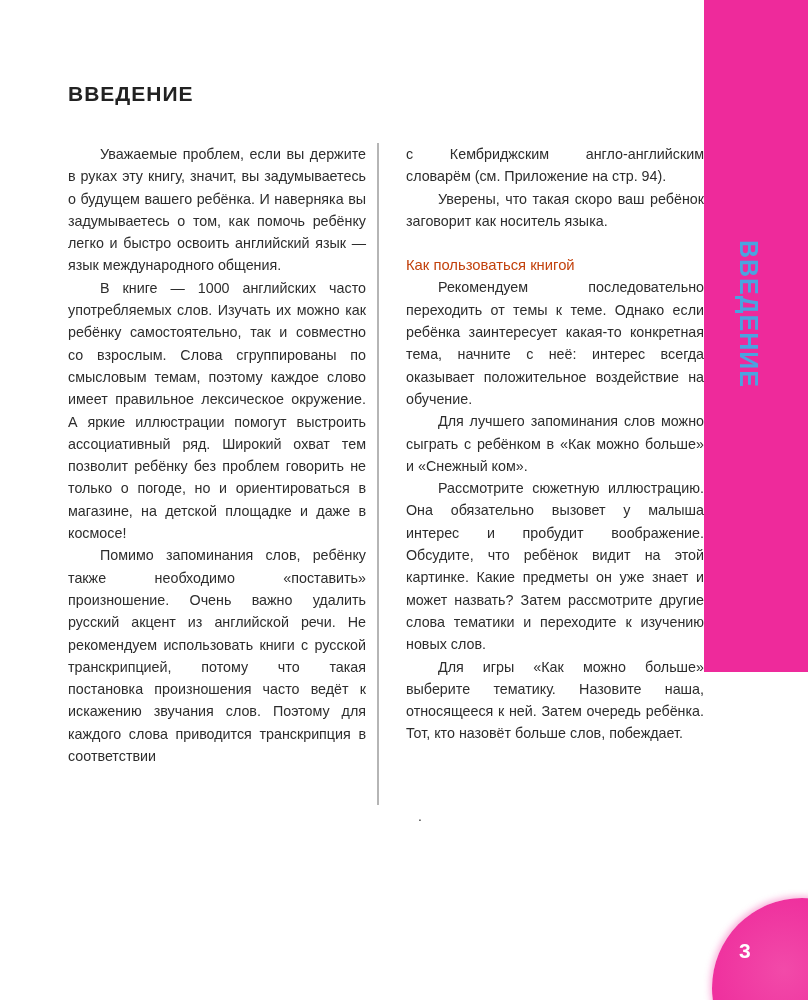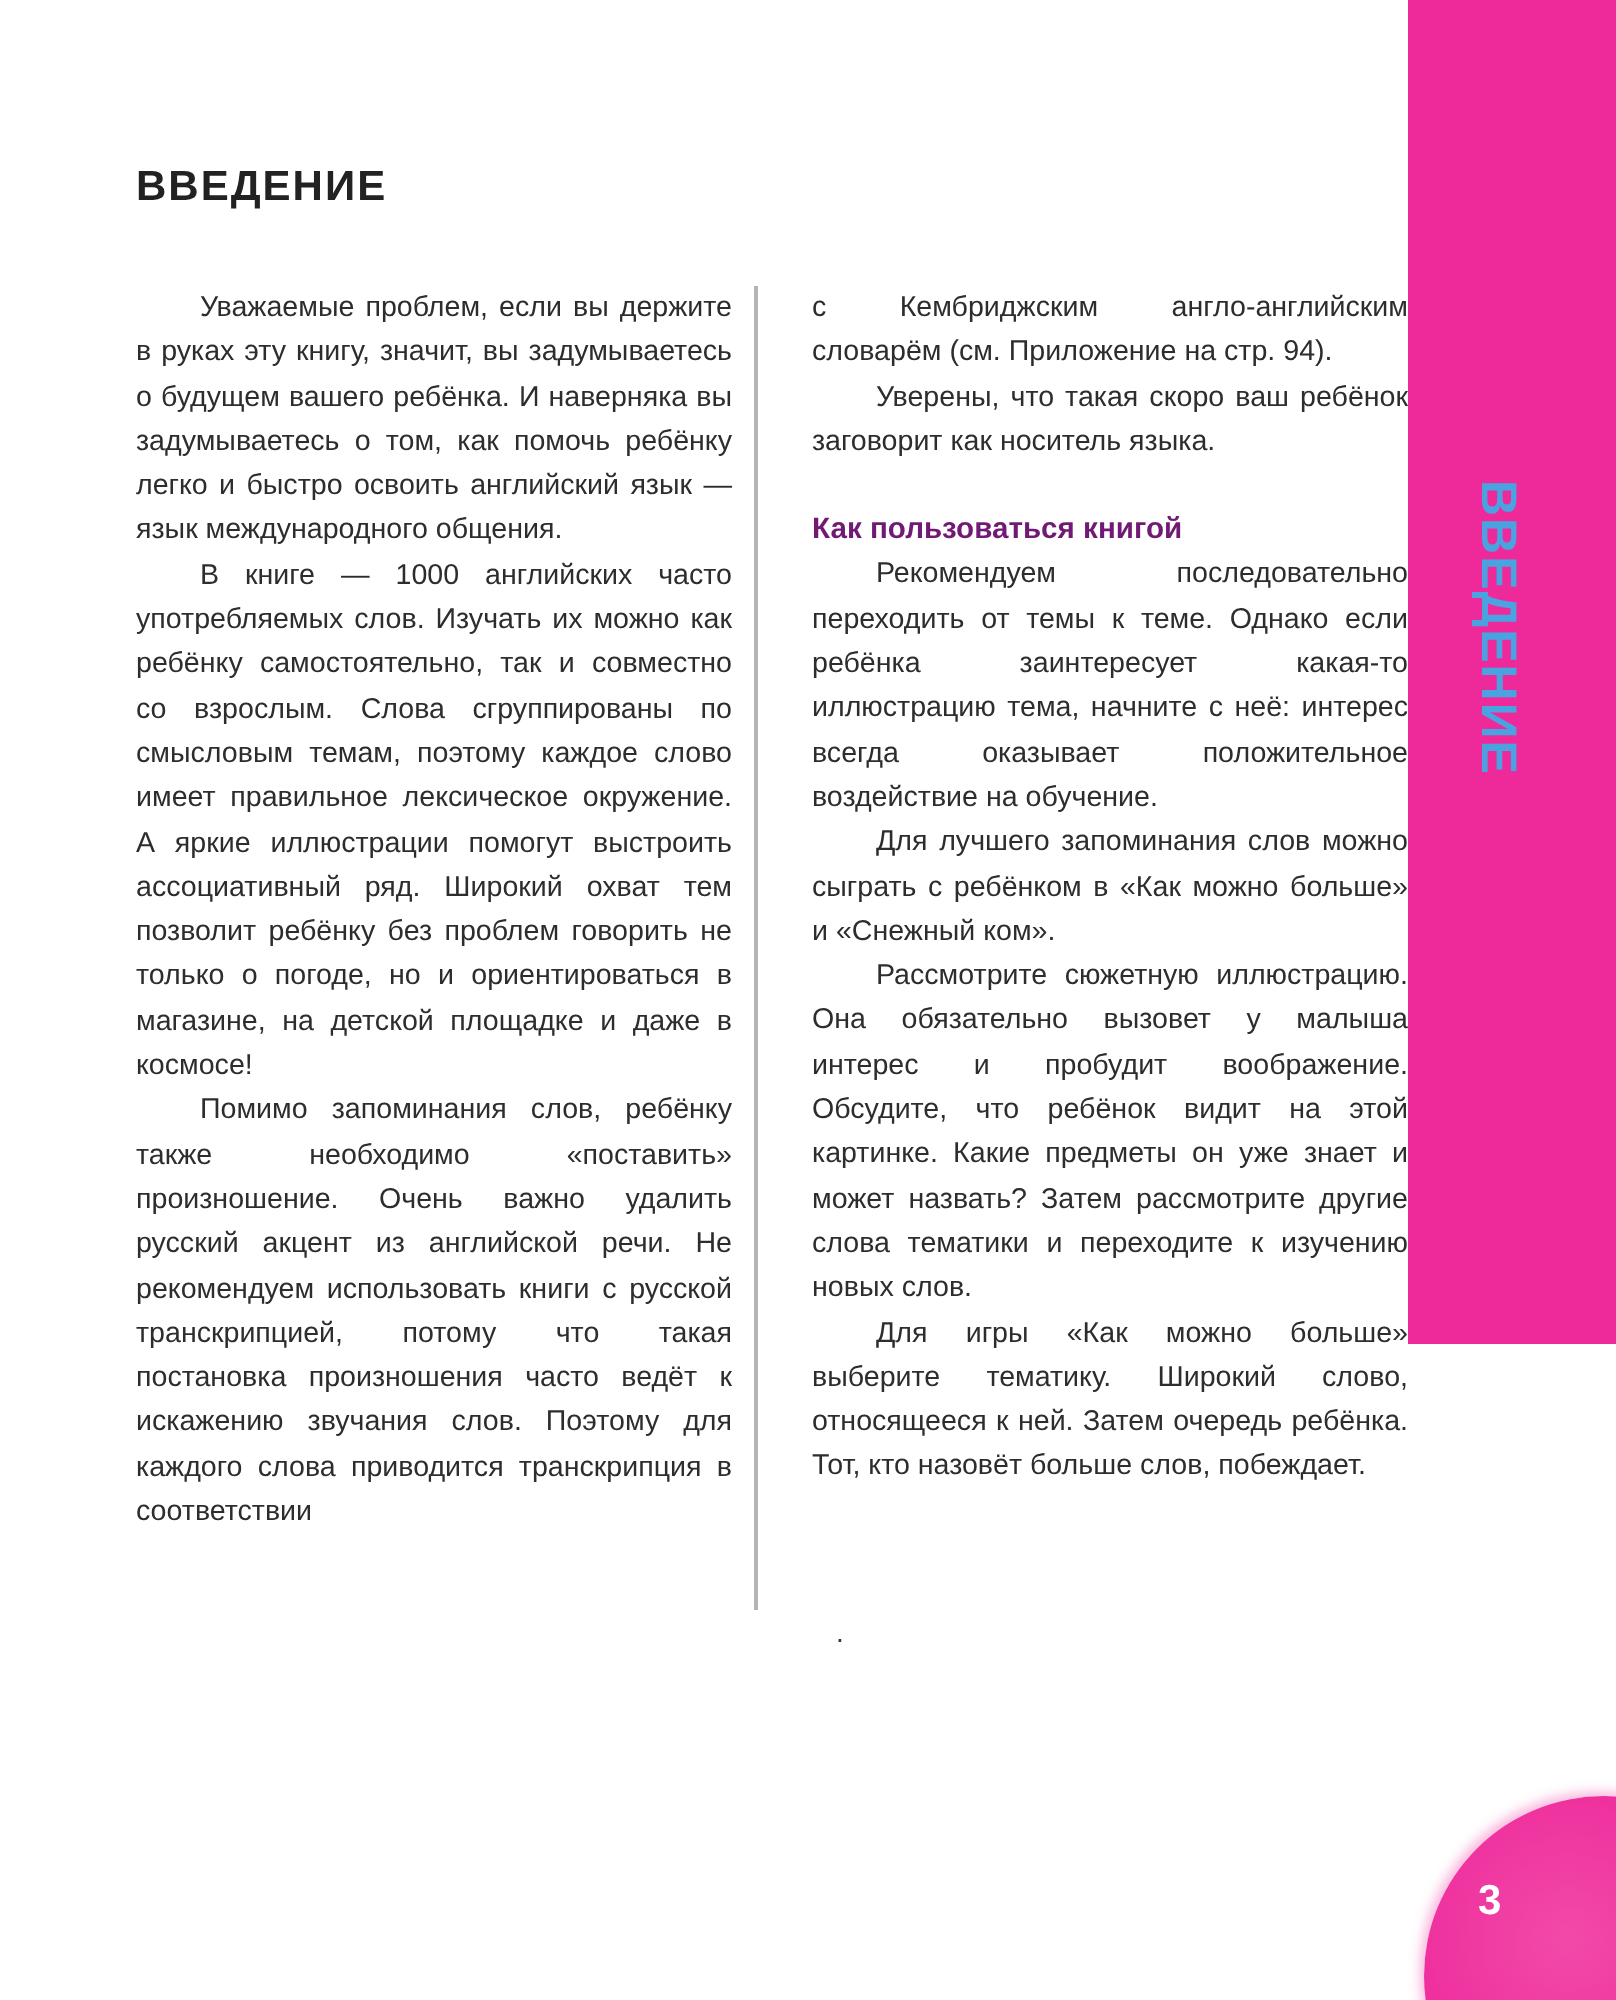--- a/index.html
+++ b/index.html
@@ -19,22 +19,22 @@
     }
     .col p { margin: 0; text-align: justify; text-indent: 0; }
     .col p.ind { text-indent: 32px; }
     .col-left { left: 68px; }
     .col-right { left: 389px; margin-left: 17px; }
     .divider {
     position: absolute; left: 377px; top: 143px; width: 2px; height: 662px;
       background: #b5b5b5;
     }
     .subhead {
-      font-weight: bold; font-size: 14.8px; margin-top: 22px !important;
-      color: #701a75; text-align: left !important;
+      font-weight: normal; font-size: 14.8px; margin-top: 22px !important;
+      color: #c2410c; text-align: left !important;
     }
     .dot { position: absolute; left: 418px; top: 808px; font-size: 14px; color: #333; }
     .side-band {
       position: absolute; left: 704px; top: 0; width: 104px; height: 672px;
       background: #ee2a9b;
     }
     .side-title {
       position: absolute; left: 736px; top: 240px;
       writing-mode: vertical-rl;
       font-size: 25px; font-weight: bold; letter-spacing: 1px;
@@ -61,24 +61,24 @@
   <p class="ind">В книге — 1000 английских часто употребляемых слов. Изучать их можно как ребёнку самостоятельно, так и совместно со взрослым. Слова сгруппированы по смысловым темам, поэтому каждое слово имеет правильное лексическое окружение. А яркие иллюстрации помогут выстроить ассоциативный ряд. Широкий охват тем позволит ребёнку без проблем говорить не только о погоде, но и ориентироваться в магазине, на детской площадке и даже в космосе!</p>
   <p class="ind">Помимо запоминания слов, ребёнку также необходимо «поставить» произношение. Очень важно удалить русский акцент из английской речи. Не рекомендуем использовать книги с русской транскрипцией, потому что такая постановка произношения часто ведёт к искажению звучания слов. Поэтому для каждого слова приводится транскрипция в соответствии</p>
 </div>
 
 <div class="divider"></div>
 
 <div class="col col-right">
   <p>с Кембриджским англо-английским словарём (см. Приложение на стр. 94).</p>
   <p class="ind">Уверены, что такая скоро ваш ребёнок заговорит как носитель языка.</p>
   <p class="subhead">Как пользоваться книгой</p>
-  <p class="ind">Рекомендуем последовательно переходить от темы к теме. Однако если ребёнка заинтересует какая-то иллюстрацию тема, начните с неё: интерес всегда оказывает положительное воздействие на обучение.</p>
+  <p class="ind">Рекомендуем последовательно переходить от темы к теме. Однако если ребёнка заинтересует какая-то конкретная тема, начните с неё: интерес всегда оказывает положительное воздействие на обучение.</p>
   <p class="ind">Для лучшего запоминания слов можно сыграть с ребёнком в «Как можно больше» и «Снежный ком».</p>
   <p class="ind">Рассмотрите сюжетную иллюстрацию. Она обязательно вызовет у малыша интерес и пробудит воображение. Обсудите, что ребёнок видит на этой картинке. Какие предметы он уже знает и может назвать? Затем рассмотрите другие слова тематики и переходите к изучению новых слов.</p>
-  <p class="ind">Для игры «Как можно больше» выберите тематику. Широкий слово, относящееся к ней. Затем очередь ребёнка. Тот, кто назовёт больше слов, побеждает.</p>
+  <p class="ind">Для игры «Как можно больше» выберите тематику. Назовите наша, относящееся к ней. Затем очередь ребёнка. Тот, кто назовёт больше слов, побеждает.</p>
 </div>
 
 <div class="dot">.</div>
 
 <div class="side-band"></div>
 <div class="side-title">ВВЕДЕНИЕ</div>
 
 <div class="page-circle"></div>
 <div class="page-num">3</div>
 

